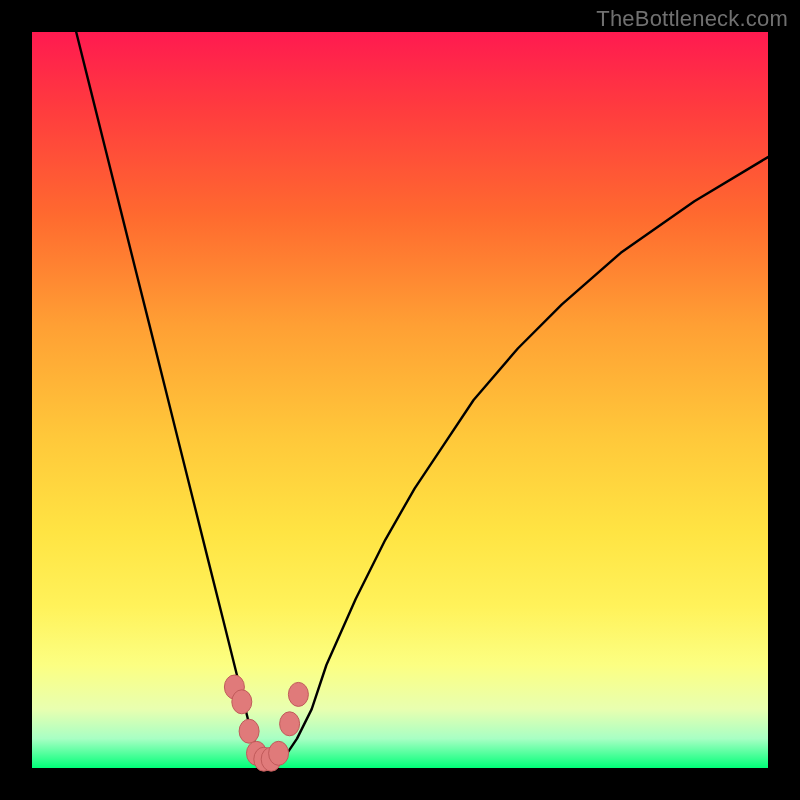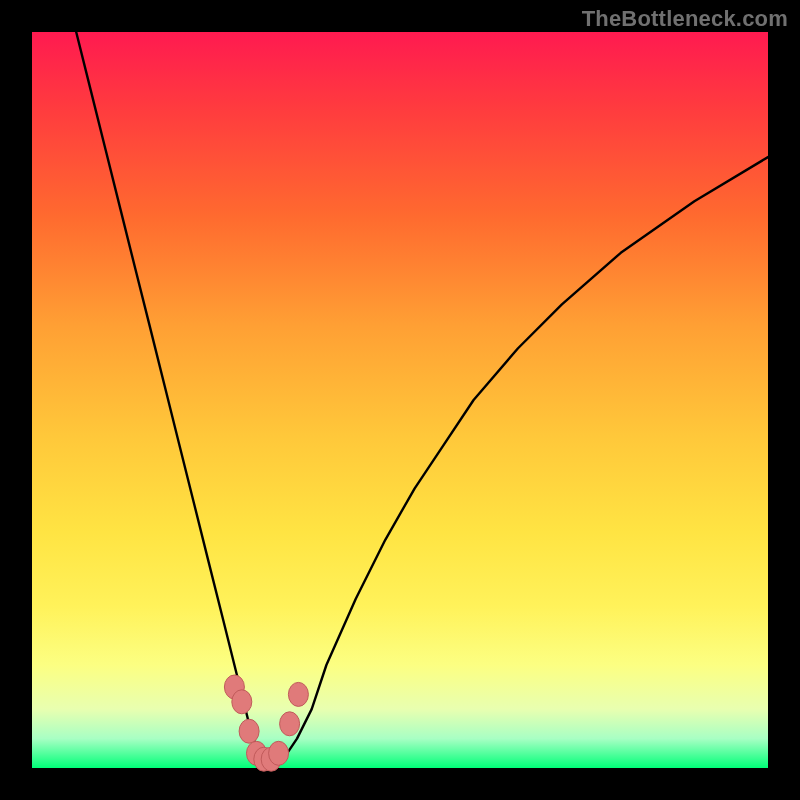--- a/index.html
+++ b/index.html
@@ -38,21 +38,21 @@
       #a8ffc4 96%,
       #00ff78 100%);
   }
   .watermark {
     position: absolute;
     top: 6px;
     right: 12px;
     color: #707070;
     font-size: 22px;
     letter-spacing: 0.2px;
-    font-weight: 700;
+    font-weight: 400;
   }
   svg.curves {
     position: absolute;
     left: 32px;
     top: 32px;
     width: 736px;
     height: 736px;
     overflow: visible;
   }
 </style>

